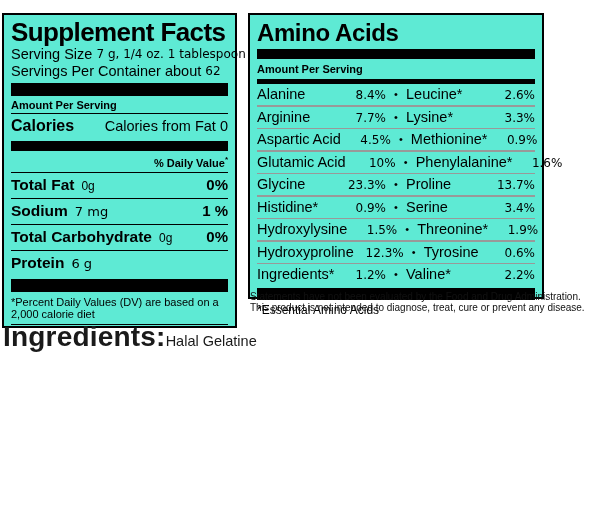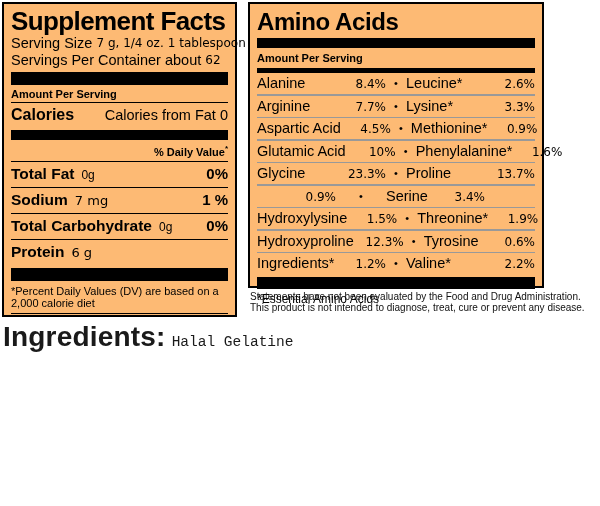--- a/index.html
+++ b/index.html
@@ -1,21 +1,21 @@
 <!DOCTYPE html>
 <html><head>
 <meta charset="utf-8">
 <style>
   html,body{margin:0;padding:0;}
   body{
     width:600px;height:506px;position:relative;background:#ffffff;
     font-family:"Liberation Sans",sans-serif;color:#000;
     -webkit-font-smoothing:antialiased;overflow:hidden;
   }
-  .panel{position:absolute;border:2px solid #000;background:#fdba74;box-sizing:border-box;}
+  .panel{position:absolute;border:2px solid #000;background:#5eead4;box-sizing:border-box;margin-top:11px;}
   #sf-panel{left:2px;top:2px;width:235px;height:315px;padding:3px 7px 4px 7px;}
   #aa-panel{left:248px;top:2px;width:296px;height:286px;padding:2px 7px 2px 7px;}
   .bar{background:#000;}
   .rule{height:1px;background:#000;}
   .sep{height:1.5px;background:#999;}
   .ins{font-family:"DejaVu Sans",sans-serif;}
 
   
   .sf-title{font-size:26px;font-weight:bold;letter-spacing:-0.6px;line-height:28px;white-space:nowrap;}
   .serv-line{font-size:14.5px;line-height:16px;white-space:nowrap;}
@@ -45,21 +45,21 @@
   .aa-name{font-size:14.5px;line-height:16px;white-space:nowrap;}
   .aa-val{font-family:"DejaVu Sans",sans-serif;font-size:12px;text-align:right;margin-top:2px;white-space:nowrap;}
   .aa-dot{text-align:center;font-size:11px;margin-top:2px;}
   .aa-bar3{height:12px;margin:3px 0 2px 0;}
   .aa-essential{font-size:12px;padding:1px 0;}
 
   
   #fda-note{position:absolute;left:250px;top:291px;width:348px;font-size:10px;line-height:11px;color:#111;}
   #ingredients{position:absolute;left:3px;top:321px;white-space:nowrap;}
   .ingr-label{font-size:28px;font-weight:600;letter-spacing:0.2px;color:#1a1a1a;}
-  .ingr-value{font-family:Liberation Mono, monospace;font-size:14.5px;color:#1a1a1a;margin-left:6px;}
+  .ingr-value{font-family:Liberation Sans, sans-serif;font-size:14.5px;color:#1a1a1a;}
 </style>
 </head>
 <body>
 
 <div class="panel" id="sf-panel">
   <div class="sf-title">Supplement Facts</div>
 
   <div class="serv-line"><span>Serving Size</span> <span class="ins">7 g, 1/4 oz.</span> <span class="ins">1 tablespoon</span></div>
 
   <div class="serv-line"><span>Servings Per Container about</span> <span class="ins">62</span></div>
@@ -152,20 +152,21 @@
       <div class="sep"></div>
       <div class="aa-row">
         <span class="aa-name">Glycine</span>
         <span class="aa-val">23.3%</span>
         <span class="aa-dot">•</span>
         <span class="aa-name">Proline</span>
         <span class="aa-val">13.7%</span>
       </div>
       <div class="sep"></div>
       <div class="aa-row">
+        <span class="aa-name">Histidine*</span>
         <span class="aa-val">0.9%</span>
         <span class="aa-dot">•</span>
         <span class="aa-name">Serine</span>
         <span class="aa-val">3.4%</span>
       </div>
       <div class="sep"></div>
       <div class="aa-row">
         <span class="aa-name">Hydroxylysine</span>
         <span class="aa-val">1.5%</span>
         <span class="aa-dot">•</span>

